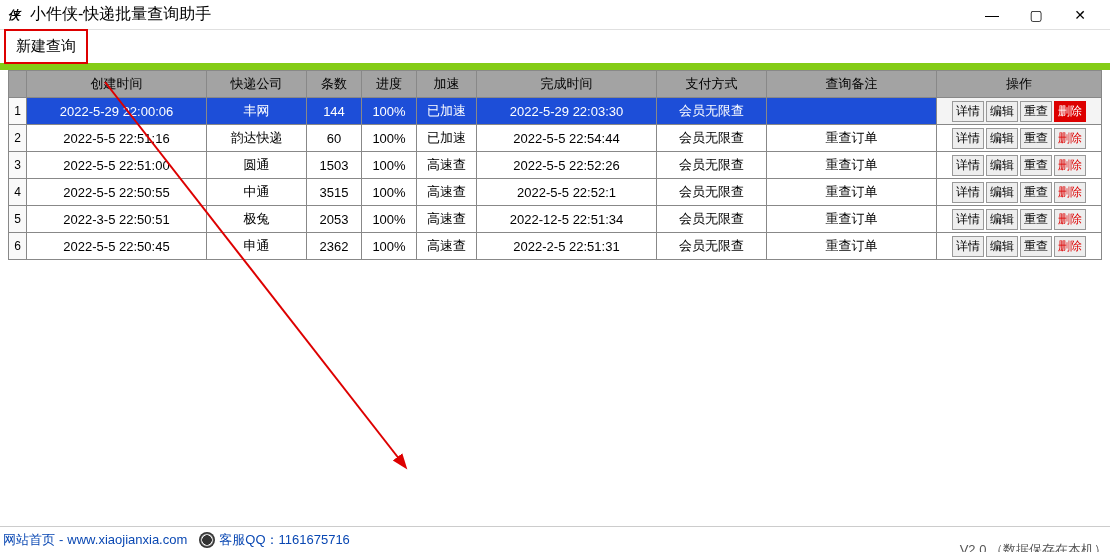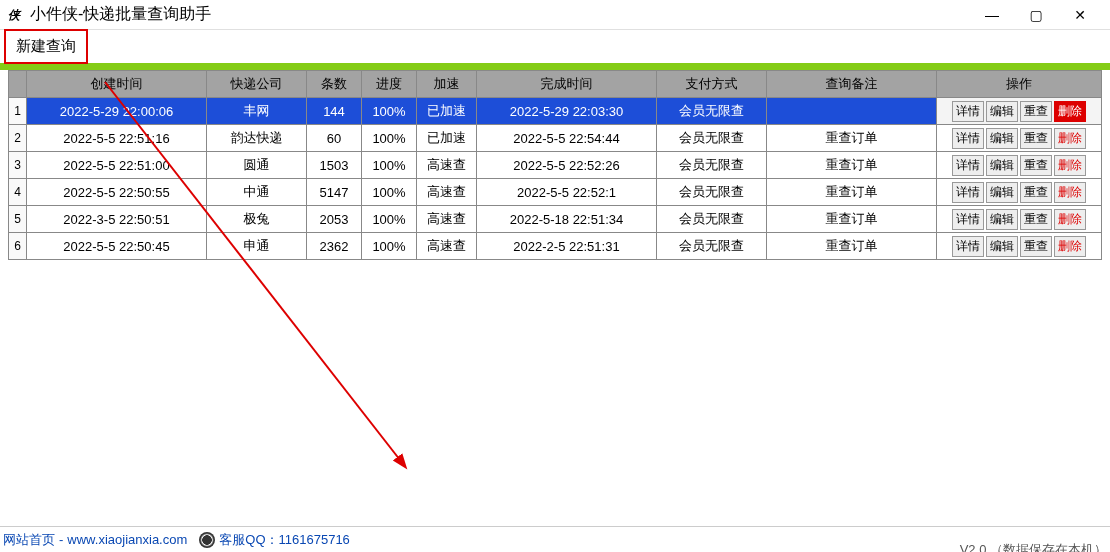--- a/index.html
+++ b/index.html
@@ -110,36 +110,36 @@
           <td class="data">高速查</td>
           <td class="data">2022-5-5 22:52:26</td>
           <td class="data">会员无限查</td>
           <td class="data">重查订单</td>
           <td class="ops ops-cell"><span class="op-btn">详情</span><span class="op-btn">编辑</span><span class="op-btn">重查</span><span class="op-btn del">删除</span></td>
         </tr>
         <tr>
           <td class="rownum">4</td>
           <td class="data">2022-5-5 22:50:55</td>
           <td class="data">中通</td>
-          <td class="data">5147</td>
+          <td class="data">3515</td>
           <td class="data">100%</td>
           <td class="data">高速查</td>
           <td class="data">2022-5-5 22:52:1</td>
           <td class="data">会员无限查</td>
           <td class="data">重查订单</td>
           <td class="ops ops-cell"><span class="op-btn">详情</span><span class="op-btn">编辑</span><span class="op-btn">重查</span><span class="op-btn del">删除</span></td>
         </tr>
         <tr>
           <td class="rownum">5</td>
           <td class="data">2022-3-5 22:50:51</td>
           <td class="data">极兔</td>
           <td class="data">2053</td>
           <td class="data">100%</td>
           <td class="data">高速查</td>
-          <td class="data">2022-5-18 22:51:34</td>
+          <td class="data">2022-12-5 22:51:34</td>
           <td class="data">会员无限查</td>
           <td class="data">重查订单</td>
           <td class="ops ops-cell"><span class="op-btn">详情</span><span class="op-btn">编辑</span><span class="op-btn">重查</span><span class="op-btn del">删除</span></td>
         </tr>
         <tr>
           <td class="rownum">6</td>
           <td class="data">2022-5-5 22:50:45</td>
           <td class="data">申通</td>
           <td class="data">2362</td>
           <td class="data">100%</td>

